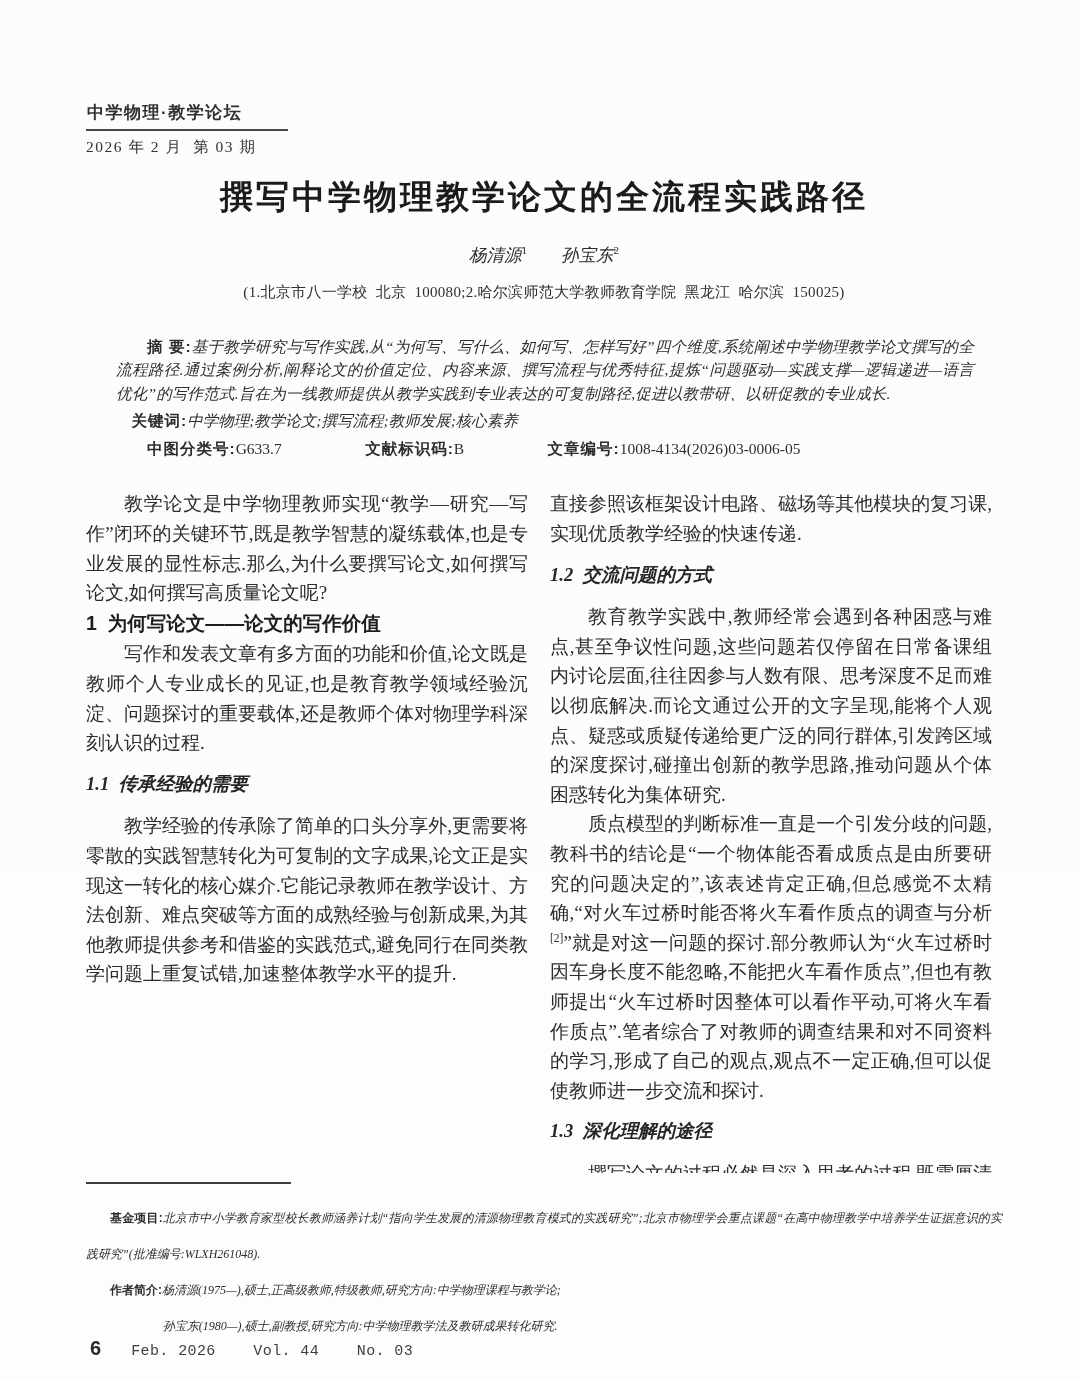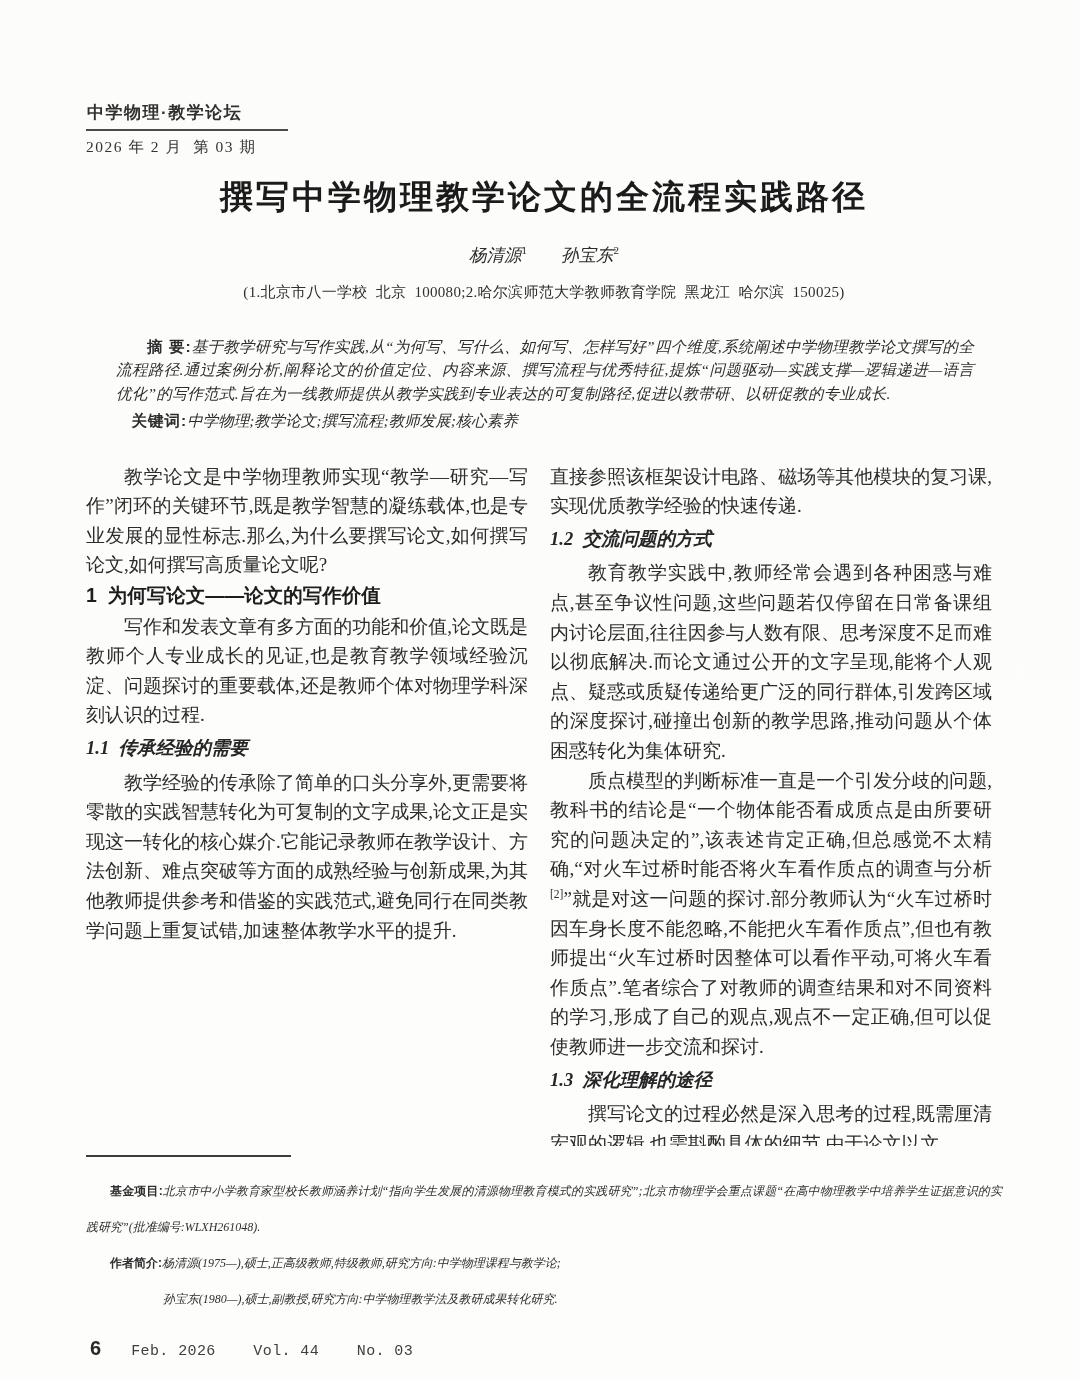--- a/index.html
+++ b/index.html
@@ -65,21 +65,21 @@
     margin: 0; font-size: 19px; line-height: 29.6px;
     text-align: justify; text-indent: 2em; color: #2c2c2c;
   }
   .body-para.noindent { text-indent: 0; }
   .sec-h1 {
     margin: 1px 0; font-family: "Liberation Sans", "DejaVu Sans", sans-serif;
     font-weight: 700; font-size: 19.5px; line-height: 29.6px; color: #1d1d1d;
     white-space: pre-wrap;
   }
   .sec-h2 {
-    margin: 4px 0; font-style: italic; font-weight: 700;
+    margin: 12px 0; font-style: italic; font-weight: 700;
     font-size: 18.5px; line-height: 29.6px; color: #262626;
     white-space: pre-wrap;
   }
   sup.ref { font-size: 11.5px; line-height: 1; }
 
   
   .footnote-sep { margin-top: 9px; width: 205px; height: 0; border-top: 2.5px solid #3c3c3c; }
   .footnotes { margin-top: 16px; font-size: 12px; line-height: 36px; font-style: italic; color: #2e2e2e; }
   .fn-para { margin: 0; text-indent: 2em; text-align: justify; }
   .fn-label { font-style: normal; font-weight: 700; font-family: "Liberation Sans", "DejaVu Sans", sans-serif; }
@@ -105,20 +105,25 @@
   <div class="authors">
     <span><span>杨清源</span><sup>1</sup></span>
     <span><span>孙宝东</span><sup>2</sup></span>
   </div>
 
   <div class="affiliation">(1.北京市八一学校  北京  100080;2.哈尔滨师范大学教师教育学院  黑龙江  哈尔滨  150025)</div>
 
   <div class="frontmatter">
     <p class="fm-abstract"><span class="fm-label">摘  要:</span><span>基于教学研究与写作实践,从“为何写、写什么、如何写、怎样写好”四个维度,系统阐述中学物理教学论文撰写的全流程路径.通过案例分析,阐释论文的价值定位、内容来源、撰写流程与优秀特征,提炼“问题驱动—实践支撑—逻辑递进—语言优化”的写作范式.旨在为一线教师提供从教学实践到专业表达的可复制路径,促进以教带研、以研促教的专业成长.</span></p>
     <p class="fm-keywords"><span class="fm-label">关键词:</span><span>中学物理;教学论文;撰写流程;教师发展;核心素养</span></p>
+    <div class="fm-class">
+      <span class="pair"><span class="fm-label">中图分类号:</span><span>G633.7</span></span>
+      <span class="pair"><span class="fm-label">文献标识码:</span><span>B</span></span>
+      <span class="pair"><span class="fm-label">文章编号:</span><span>1008-4134(2026)03-0006-05</span></span>
+    </div>
   </div>
 
   <div class="columns">
     <div class="col" id="col-left">
         <p class="body-para"><span>教学论文是中学物理教师实现“教学—研究—写作”闭环的关键环节,既是教学智慧的凝练载体,也是专业发展的显性标志.那么,为什么要撰写论文,如何撰写论文,如何撰写高质量论文呢?</span></p>
         <h3 class="sec-h1"><span>1  为何写论文——论文的写作价值</span></h3>
         <p class="body-para"><span>写作和发表文章有多方面的功能和价值,论文既是教师个人专业成长的见证,也是教育教学领域经验沉淀、问题探讨的重要载体,还是教师个体对物理学科深刻认识的过程.</span></p>
         <h4 class="sec-h2"><span>1.1  传承经验的需要</span></h4>
         <p class="body-para"><span>教学经验的传承除了简单的口头分享外,更需要将零散的实践智慧转化为可复制的文字成果,论文正是实现这一转化的核心媒介.它能记录教师在教学设计、方法创新、难点突破等方面的成熟经验与创新成果,为其他教师提供参考和借鉴的实践范式,避免同行在同类教学问题上重复试错,加速整体教学水平的提升.</span></p>
       </div>

